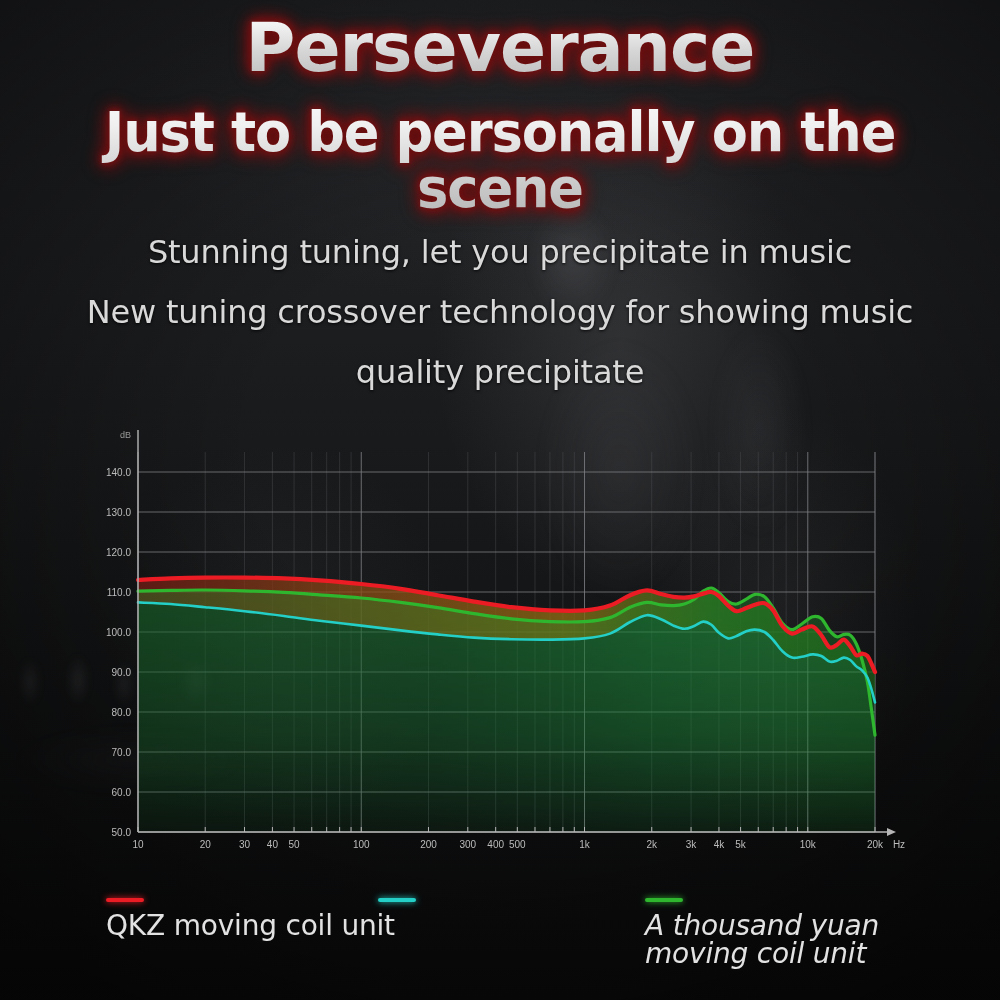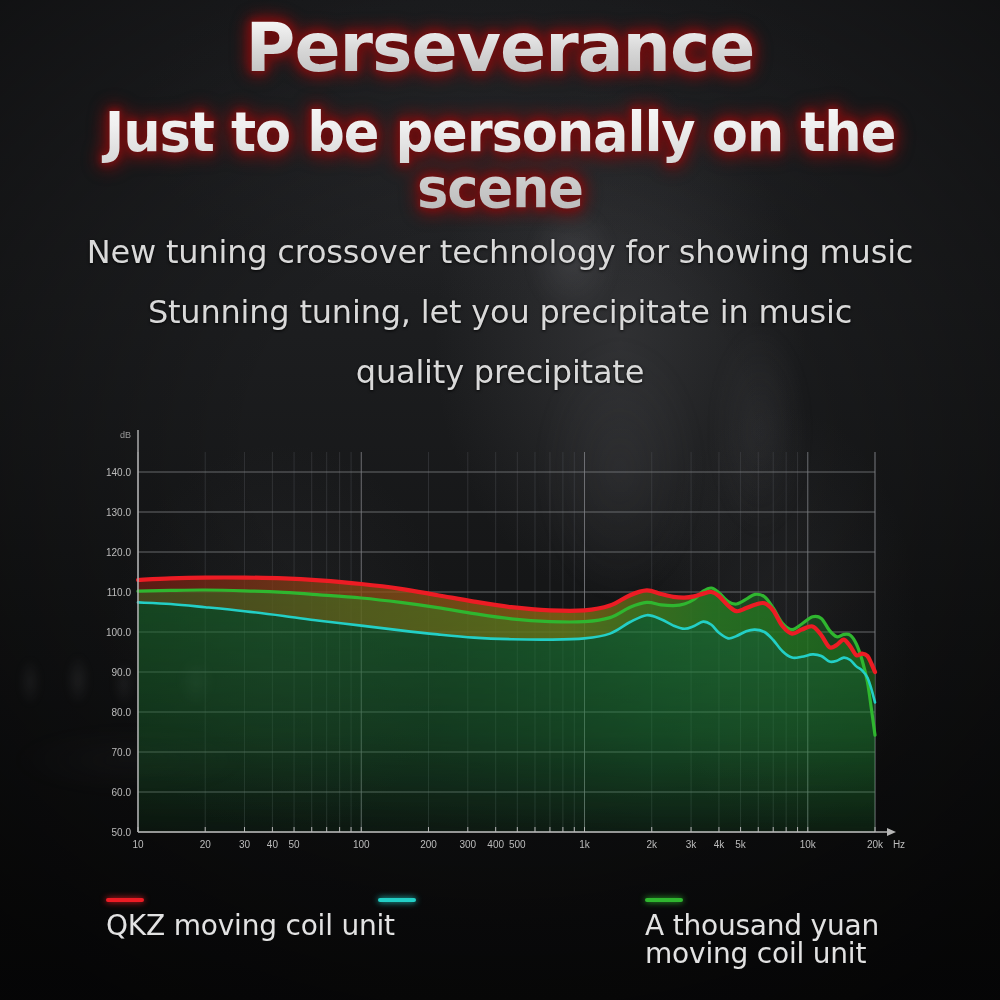--- a/index.html
+++ b/index.html
@@ -88,40 +88,40 @@
   .legend{ position:absolute; left:100px; top:898px; width:830px; height:90px; }
   .legend-item{ position:absolute; }
   .legend-swatch{ width:38px; height:4px; border-radius:2px; }
   .legend-label{
     color:#e2e2e2; font-size:28px; line-height:28px;
     font-family:"DejaVu Sans", sans-serif; letter-spacing:-.2px;
     margin-top:10px; white-space:pre-line;
   }
   .li-0{ left:6px;   top:0; }
   .li-1{ left:278px; top:0; }
-  .li-2{ left:545px; top:0; }
+  .li-2{ left:545px; top:0;font-style:italic; }
 </style>
 </head>
 <body>
 
 <div id="page">
 
   <div class="bg-photo"></div>
   <div class="bg-figure"></div>
   <div class="bg-silhouette"></div>
   <div class="bg-vignette"></div>
 
   <div class="headline-wrap">
     <div class="title-main">Perseverance</div>
     <div class="title-sub">Just to be personally on the scene</div>
   </div>
 
   <div class="copy">
+    <div>Stunning tuning, let you precipitate in music</div>
     <div>New tuning crossover technology for showing music</div>
-    <div>Stunning tuning, let you precipitate in music</div>
     <div>quality precipitate</div>
   </div>
 
   <div class="chart-box">
     <svg id="chart-svg" width="810" height="452" viewBox="0 0 810 452">
         <defs>
           <linearGradient id="gRedCyan" x1="0" y1="0" x2="1" y2="0">
             <stop offset="0%" stop-color="#7a1c14" stop-opacity=".70"></stop>
             <stop offset="30%" stop-color="#8a4a14" stop-opacity=".75"></stop>
             <stop offset="58%" stop-color="#8a6a14" stop-opacity=".80"></stop>

